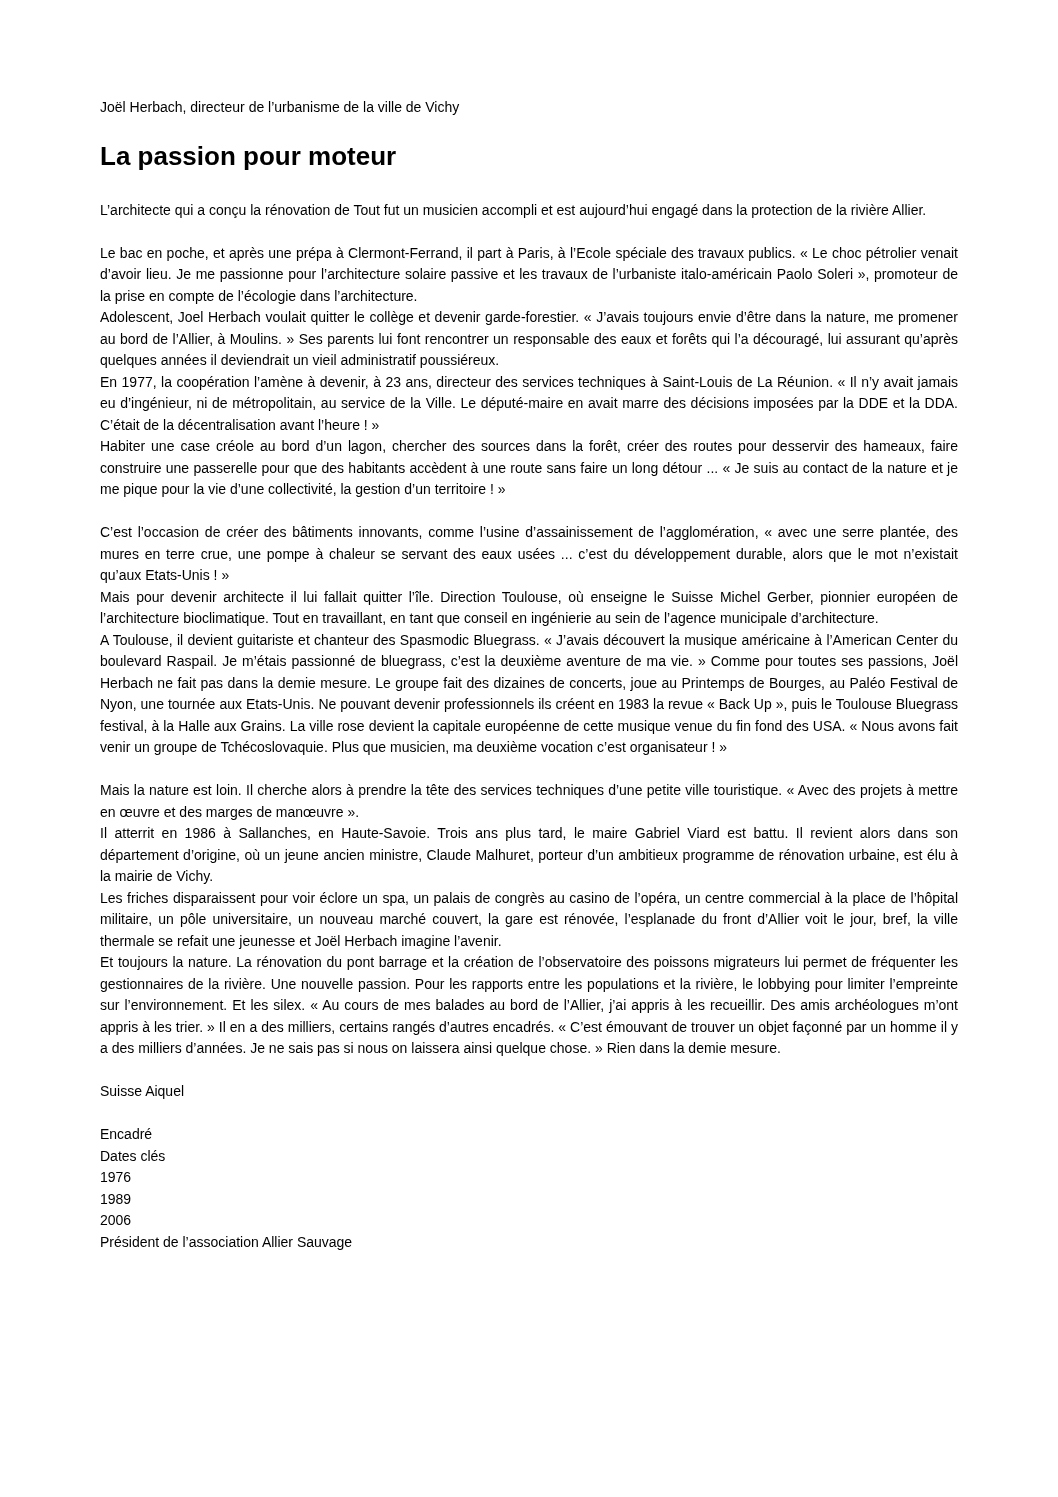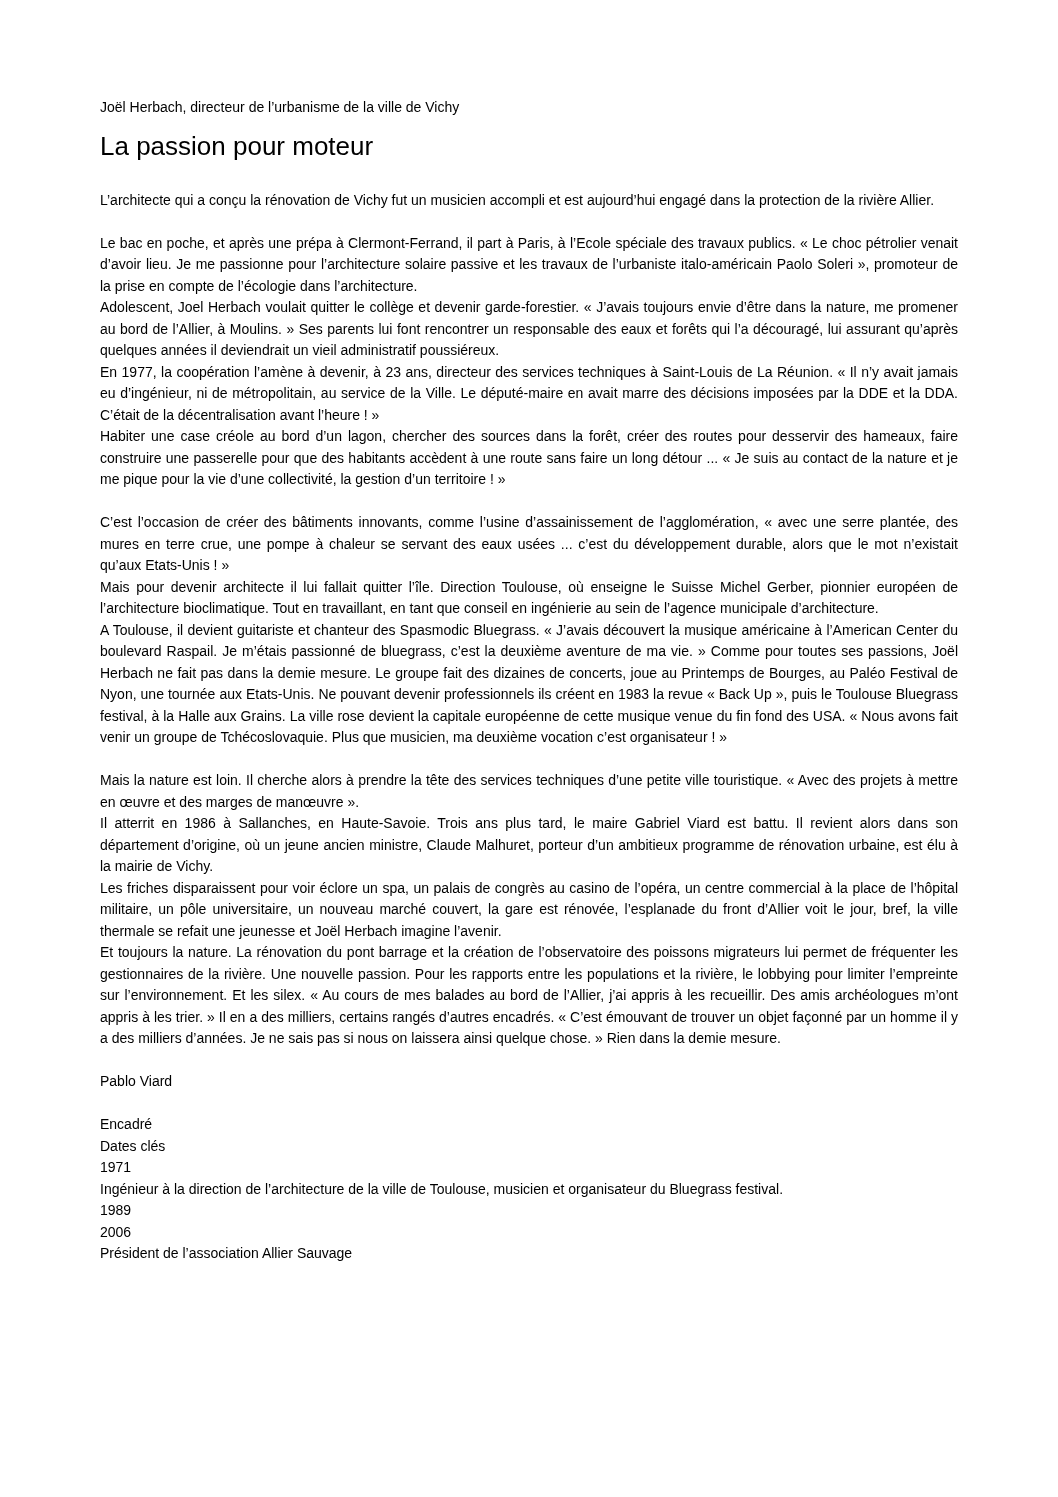--- a/index.html
+++ b/index.html
@@ -16,22 +16,22 @@
     font-size: 14px;
     line-height: 21.5px;
     overflow: hidden;
   }
   .kicker {
     text-align: left;
   }
   .doc-title {
     font-size: 26px;
     line-height: 33px;
-    font-weight: 400;
-    margin-top: 11px;
+    font-weight: 700;
+    margin-top: 21px;
     font-family: "Liberation Sans", "DejaVu Sans", sans-serif;
   }
   .lede {
     margin-top: 27px;
     text-align: justify;
   }
   .block { margin-top: 21.5px; }
   .block p { text-align: justify; }
   .byline { margin-top: 21.5px; }
   .encadre { margin-top: 21.5px; }
@@ -39,21 +39,21 @@
 </style>
 </head>
 <body>
 
 <div class="page">
 
   <p class="kicker">Joël Herbach, directeur de l’urbanisme de la ville de Vichy</p>
 
   <h1 class="doc-title">La passion pour moteur</h1>
 
-  <p class="lede">L’architecte qui a conçu la rénovation de Vichy fut un musicien accompli et est aujourd’hui engagé dans la protection de la rivière Allier.</p>
+  <p class="lede">L’architecte qui a conçu la rénovation de Tout fut un musicien accompli et est aujourd’hui engagé dans la protection de la rivière Allier.</p>
 
   <div class="block">
     <p>Le bac en poche, et après une prépa à Clermont-Ferrand, il part à Paris, à l’Ecole spéciale des travaux publics. « Le choc pétrolier venait d’avoir lieu. Je me passionne pour l’architecture solaire passive et les travaux de l’urbaniste italo-américain Paolo Soleri », promoteur de la prise en compte de l’écologie dans l’architecture.</p>
     <p>Adolescent, Joel Herbach voulait quitter le collège et devenir garde-forestier. « J’avais toujours envie d’être dans la nature, me promener au bord de l’Allier, à Moulins. » Ses parents lui font rencontrer un responsable des eaux et forêts qui l’a découragé, lui assurant qu’après quelques années il deviendrait un vieil administratif poussiéreux.</p>
     <p>En 1977, la coopération l’amène à devenir, à 23 ans, directeur des services techniques à Saint-Louis de La Réunion. « Il n’y avait jamais eu d’ingénieur, ni de métropolitain, au service de la Ville. Le député-maire en avait marre des décisions imposées par la DDE et la DDA. C’était de la décentralisation avant l’heure ! »</p>
     <p>Habiter une case créole au bord d’un lagon, chercher des sources dans la forêt, créer des routes pour desservir des hameaux, faire construire une passerelle pour que des habitants accèdent à une route sans faire un long détour ... « Je suis au contact de la nature et je me pique pour la vie d’une collectivité, la gestion d’un territoire ! »</p>
   </div>
 
   <div class="block">
     <p>C’est l’occasion de créer des bâtiments innovants, comme l’usine d’assainissement de l’agglomération, « avec une serre plantée, des mures en terre crue, une pompe à chaleur se servant des eaux usées ... c’est du développement durable, alors que le mot n’existait qu’aux Etats-Unis ! »</p>
@@ -61,25 +61,24 @@
     <p>A Toulouse, il devient guitariste et chanteur des Spasmodic Bluegrass. « J’avais découvert la musique américaine à l’American Center du boulevard Raspail. Je m’étais passionné de bluegrass, c’est la deuxième aventure de ma vie. » Comme pour toutes ses passions, Joël Herbach ne fait pas dans la demie mesure. Le groupe fait des dizaines de concerts, joue au Printemps de Bourges, au Paléo Festival de Nyon, une tournée aux Etats-Unis. Ne pouvant devenir professionnels ils créent en 1983 la revue « Back Up », puis le Toulouse Bluegrass festival, à la Halle aux Grains. La ville rose devient la capitale européenne de cette musique venue du fin fond des USA. « Nous avons fait venir un groupe de Tchécoslovaquie. Plus que musicien, ma deuxième vocation c’est organisateur ! »</p>
   </div>
 
   <div class="block">
     <p>Mais la nature est loin. Il cherche alors à prendre la tête des services techniques d’une petite ville touristique. « Avec des projets à mettre en œuvre et des marges de manœuvre ».</p>
     <p>Il atterrit en 1986 à Sallanches, en Haute-Savoie. Trois ans plus tard, le maire Gabriel Viard est battu. Il revient alors dans son département d’origine, où un jeune ancien ministre, Claude Malhuret, porteur d’un ambitieux programme de rénovation urbaine, est élu à la mairie de Vichy.</p>
     <p>Les friches disparaissent pour voir éclore un spa, un palais de congrès au casino de l’opéra, un centre commercial à la place de l’hôpital militaire, un pôle universitaire, un nouveau marché couvert, la gare est rénovée, l’esplanade du front d’Allier voit le jour, bref, la ville thermale se refait une jeunesse et Joël Herbach imagine l’avenir.</p>
     <p>Et toujours la nature. La rénovation du pont barrage et la création de l’observatoire des poissons migrateurs lui permet de fréquenter les gestionnaires de la rivière. Une nouvelle passion. Pour les rapports entre les populations et la rivière, le lobbying pour limiter l’empreinte sur l’environnement. Et les silex. « Au cours de mes balades au bord de l’Allier, j’ai appris à les recueillir. Des amis archéologues m’ont appris à les trier. » Il en a des milliers, certains rangés d’autres encadrés. « C’est émouvant de trouver un objet façonné par un homme il y a des milliers d’années. Je ne sais pas si nous on laissera ainsi quelque chose. » Rien dans la demie mesure.</p>
   </div>
 
-  <p class="byline">Pablo Viard</p>
+  <p class="byline">Suisse Aiquel</p>
 
   <div class="encadre">
     <p>Encadré</p>
     <p class="bold">Dates clés</p>
-    <p class="bold">1971</p>
-    <p>Ingénieur à la direction de l’architecture de la ville de Toulouse, musicien et organisateur du Bluegrass festival.</p>
+    <p class="bold">1976</p>
     <p class="bold">1989</p>
     <p class="bold">2006</p>
     <p>Président de l’association Allier Sauvage</p>
   </div>
 
 </div>
 
 </body></html>

